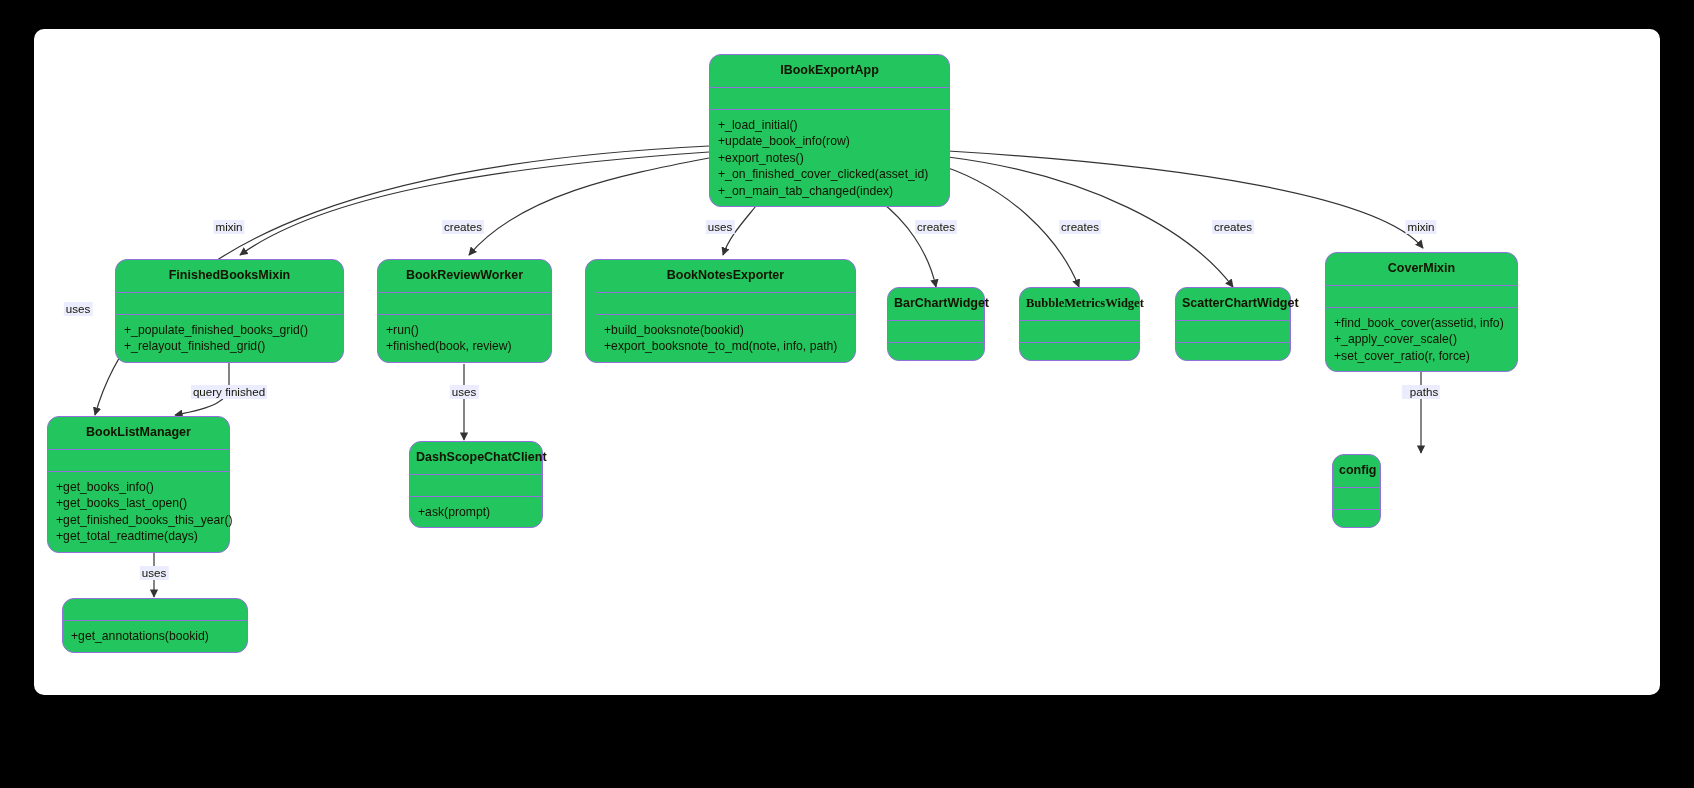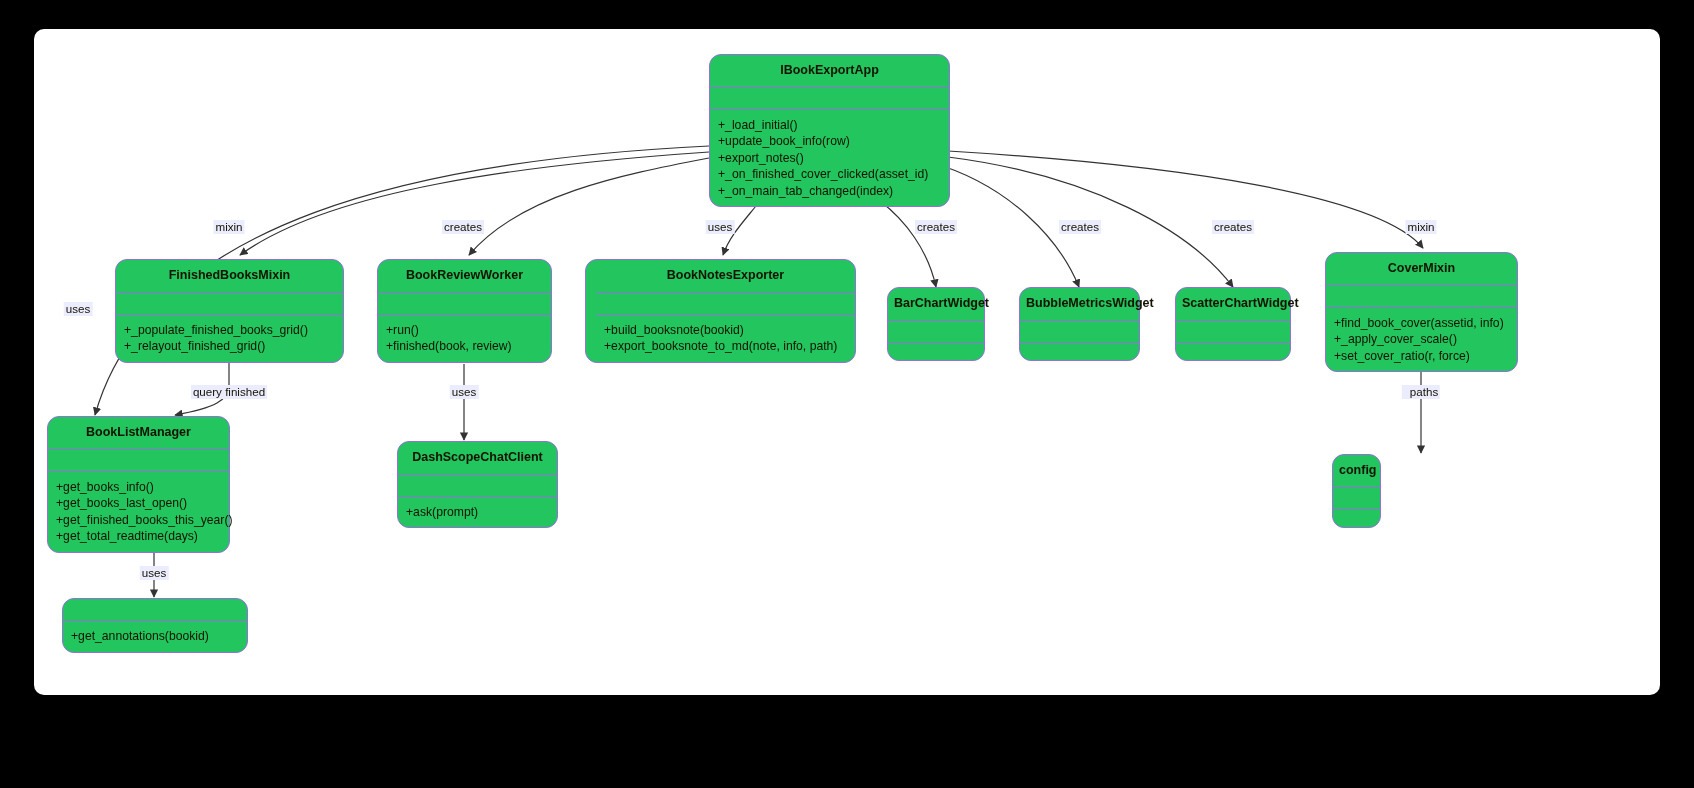--- a/index.html
+++ b/index.html
@@ -157,21 +157,21 @@
       <div class="uml-method">+export_booksnote_to_md(note, info, path)</div>
     </div>
   </div>
 
   <div class="uml-class" style="left:887px; top:287px; width:98px;">
     <div class="uml-title">BarChartWidget</div>
     <div class="uml-attrs"></div>
     <div class="uml-methods empty"></div>
   </div>
 
-  <div class="uml-class" style="left:1019px; top:287px; width:121px;">
+  <div class="uml-class" style="left:1019px; top:287px; width:121px;font-family:Liberation Serif, serif;">
     <div class="uml-title">BubbleMetricsWidget</div>
     <div class="uml-attrs"></div>
     <div class="uml-methods empty"></div>
   </div>
 
   <div class="uml-class" style="left:1175px; top:287px; width:116px;">
     <div class="uml-title">ScatterChartWidget</div>
     <div class="uml-attrs"></div>
     <div class="uml-methods empty"></div>
   </div>
@@ -190,21 +190,21 @@
     <div class="uml-title">BookListManager</div>
     <div class="uml-attrs"></div>
     <div class="uml-methods">
       <div class="uml-method">+get_books_info()</div>
       <div class="uml-method">+get_books_last_open()</div>
       <div class="uml-method">+get_finished_books_this_year()</div>
       <div class="uml-method">+get_total_readtime(days)</div>
     </div>
   </div>
 
-  <div class="uml-class" style="left:397px; top:441px; width:161px;">
+  <div class="uml-class" style="left:409px; top:441px; width:134px;">
     <div class="uml-title">DashScopeChatClient</div>
     <div class="uml-attrs"></div>
     <div class="uml-methods">
       <div class="uml-method">+ask(prompt)</div>
     </div>
   </div>
 
   <div class="uml-class" style="left:62px; top:598px; width:186px;">
     <div class="uml-attrs"></div>
     <div class="uml-methods">

